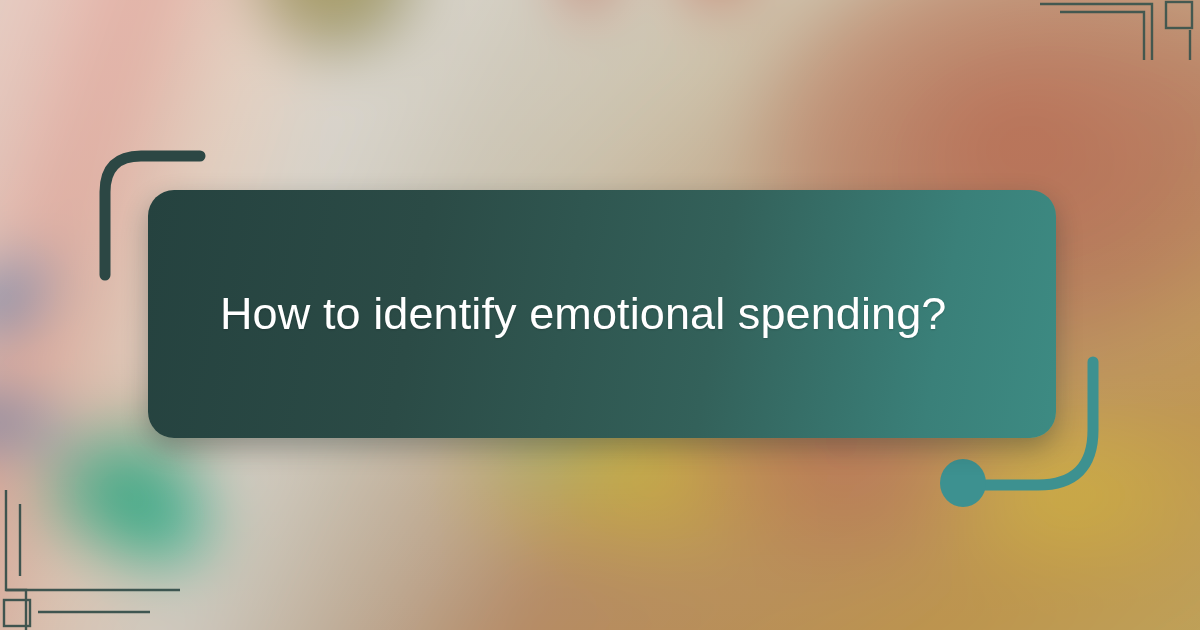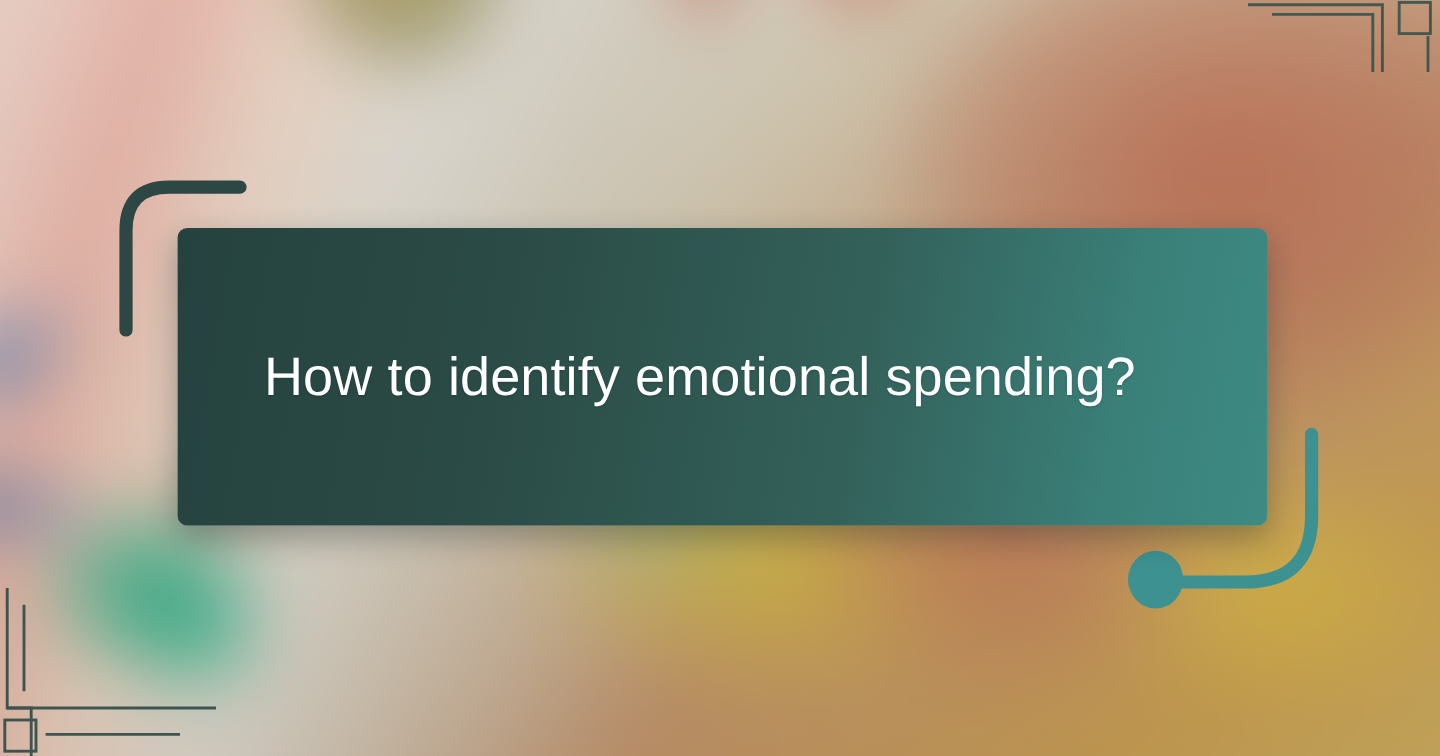--- a/index.html
+++ b/index.html
@@ -71,21 +71,21 @@
   
   .deco { position:absolute; }
   .deco-tl { left:88px; top:120px; width:130px; height:170px; }
   .deco-br { left:930px; top:350px; width:180px; height:180px; }
 
   
   .card {
     position:absolute;
     left:148px; top:190px;
     width:908px; height:248px;
-    border-radius:8px;
+    border-radius:26px;
     background:linear-gradient(100deg, #25423f 0%, #2b4b46 30%, #33615a 62%, #3a8079 86%, #3d8b83 100%);
     box-shadow:0 10px 26px rgba(20,40,38,.33);
     display:flex; align-items:center;
     padding:0 72px;
     z-index:5;
   }
   .card-title {
     color:#ffffff;
     font-size:45px;
     font-weight:400;

